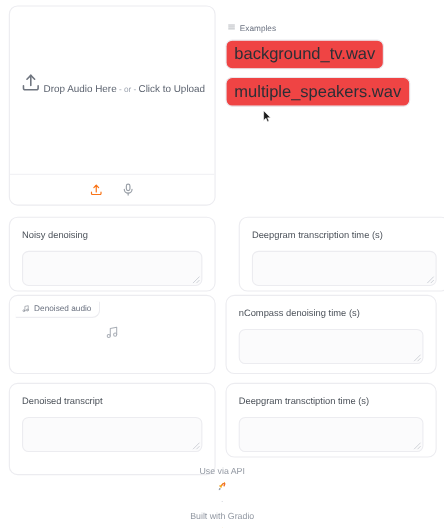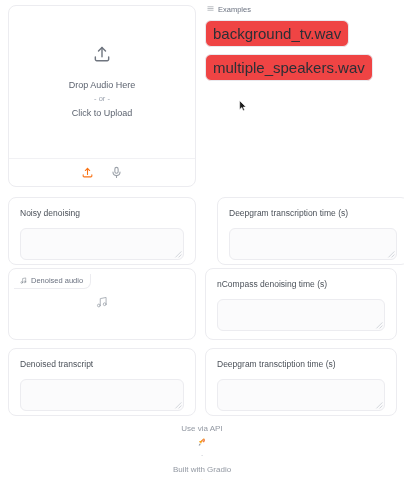--- a/index.html
+++ b/index.html
@@ -51,21 +51,21 @@
 
   
   #audio-file-panel {
     left: 8px; top: 5px;
     width: 188px; height: 182px;
   }
   .dropzone {
     position: absolute;
     left: 0; top: 0; right: 0; bottom: 28px;
     display: flex;
-    flex-direction: column;
+    flex-direction: row;
     align-items: center;
     justify-content: center;
     gap: 2px;
     cursor: pointer;
   }
   .dropzone .up-icon { margin-bottom: 9px; }
   .dz-line {
     font-size: 9px;
     color: #5d6470;
     line-height: 1.45;
@@ -99,21 +99,21 @@
     position: absolute;
     left: 205px; top: 5px;
     width: 192px; height: 182px;
   }
   .examples-head {
     display: flex;
     align-items: center;
     gap: 4px;
     font-size: 7.5px;
     color: #6b7280;
-    margin: 0 0 6px 2px;
+    margin: 16px 0 6px 2px;
     line-height: 1;
   }
   .example-pill {
     display: inline-block;
     border: 1px solid #e9e9ee;
     border-radius: 6px;
     background: #ef4444;
     padding: 4px 7px;
     font-size: 15px;
     color: #2b2f36;
@@ -144,21 +144,21 @@
     right: 1px; bottom: 1px;
     width: 9px; height: 9px;
     pointer-events: none;
   }
 
   
   #noisy-transcript-panel   { left: 8px;   top: 197px; width: 188px; height: 68px; }
   #deepgram-time-panel      { left: 217px; top: 197px; width: 192px; height: 68px; }
   #denoised-audio-panel     { left: 8px;   top: 268px; width: 188px; height: 72px; }
   #ncompass-time-panel      { left: 205px; top: 268px; width: 192px; height: 72px; }
-  #denoised-transcript-panel{ left: 8px;   top: 348px; width: 188px; height: 68px; }
+  #denoised-transcript-panel{ left: 8px;   top: 348px; width: 188px; height: 84px; }
   #deepgram-time2-panel     { left: 205px; top: 348px; width: 192px; height: 68px; }
 
   
   .audio-empty {
     position: absolute;
     left: 0; right: 0; top: 0; bottom: 0;
     display: flex;
     align-items: center;
     justify-content: center;
   }

